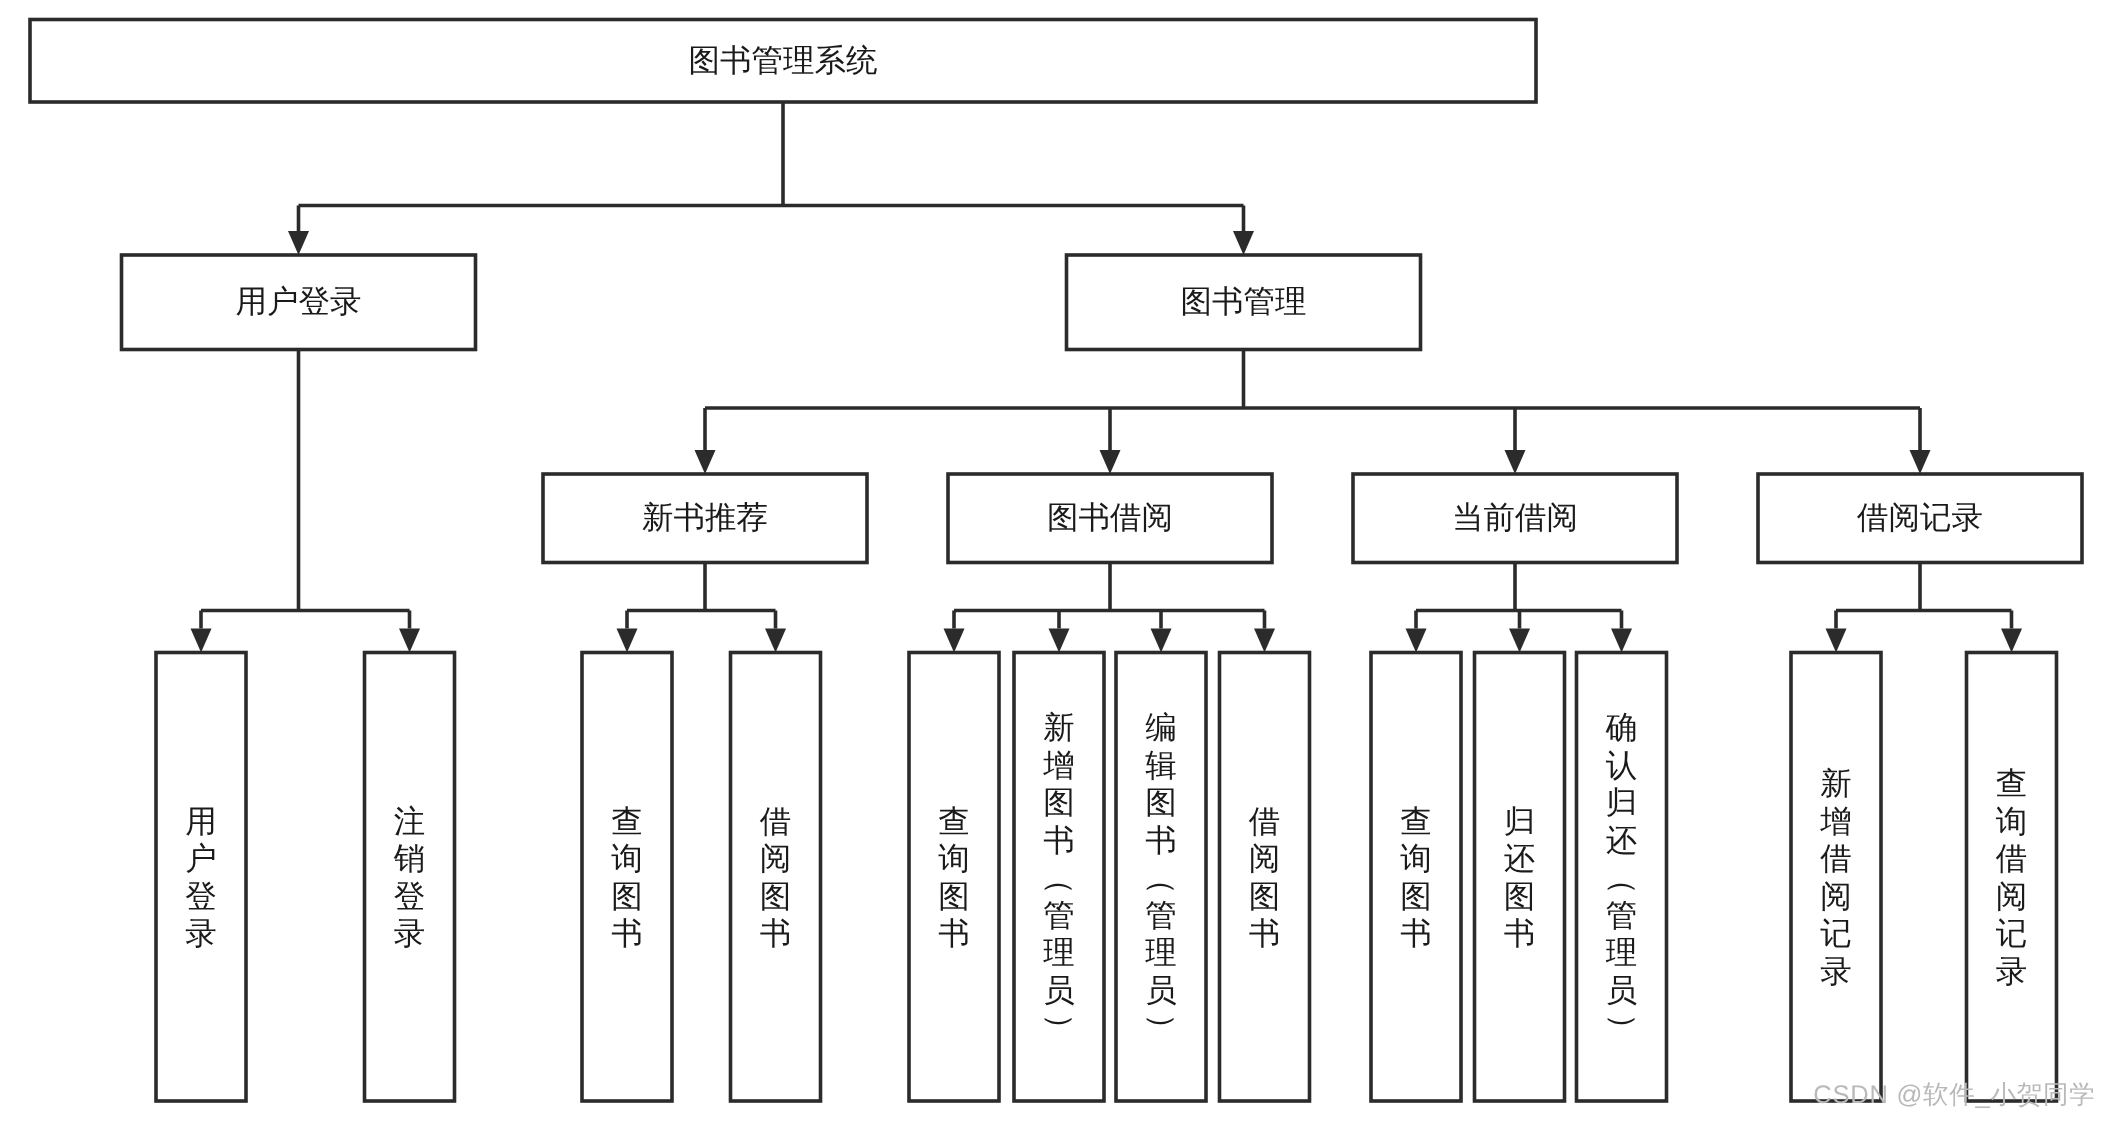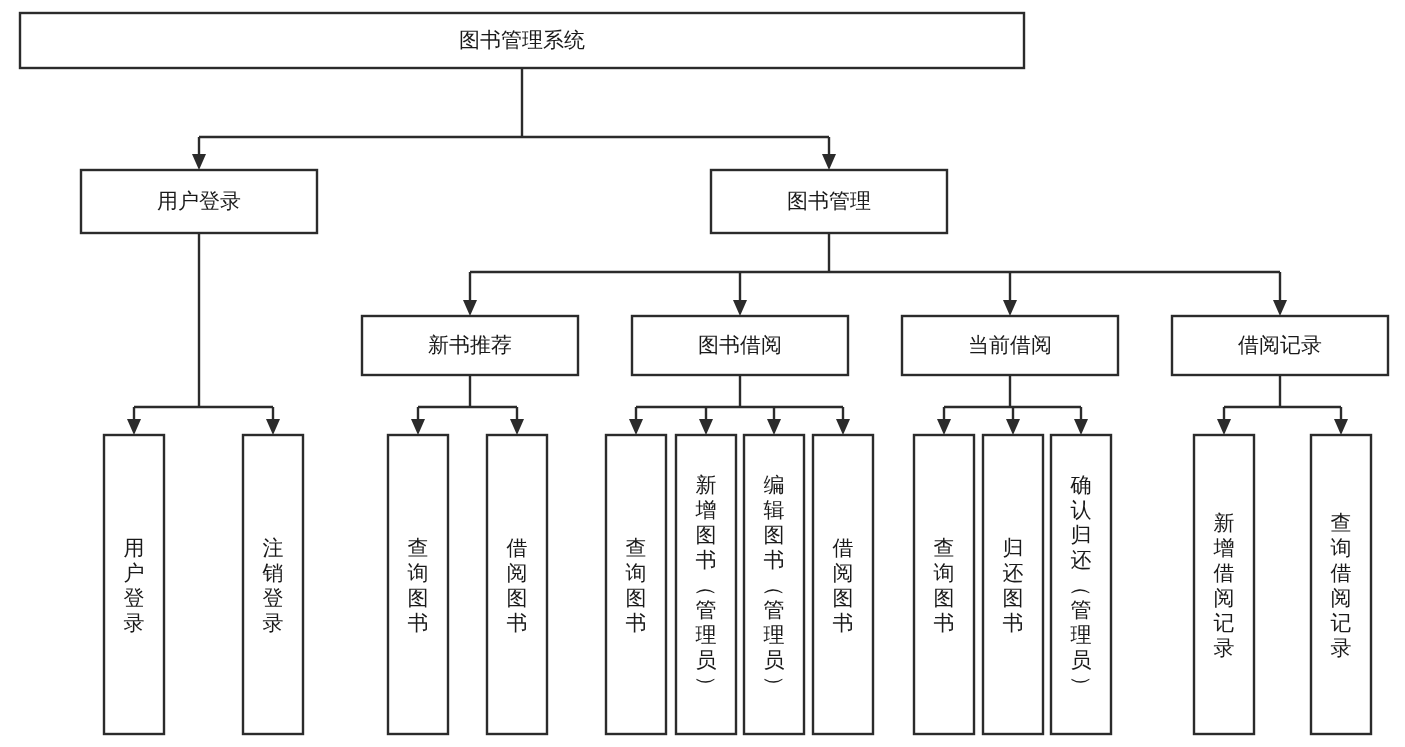--- a/index.html
+++ b/index.html
@@ -259,13 +259,14 @@
           <rect x="1311" y="435" width="60" height="299" class="node-rect"></rect>
           <text x="1341" y="529.5" class="node-label-v">查</text>
           <text x="1341" y="554.5" class="node-label-v">询</text>
           <text x="1341" y="579.5" class="node-label-v">借</text>
           <text x="1341" y="604.5" class="node-label-v">阅</text>
           <text x="1341" y="629.5" class="node-label-v">记</text>
           <text x="1341" y="654.5" class="node-label-v">录</text>
         </g>
       </g>
   </svg>
+  <div class="watermark-text">CSDN @软件_小贺同学</div>
 </div>
 
 </body></html>

